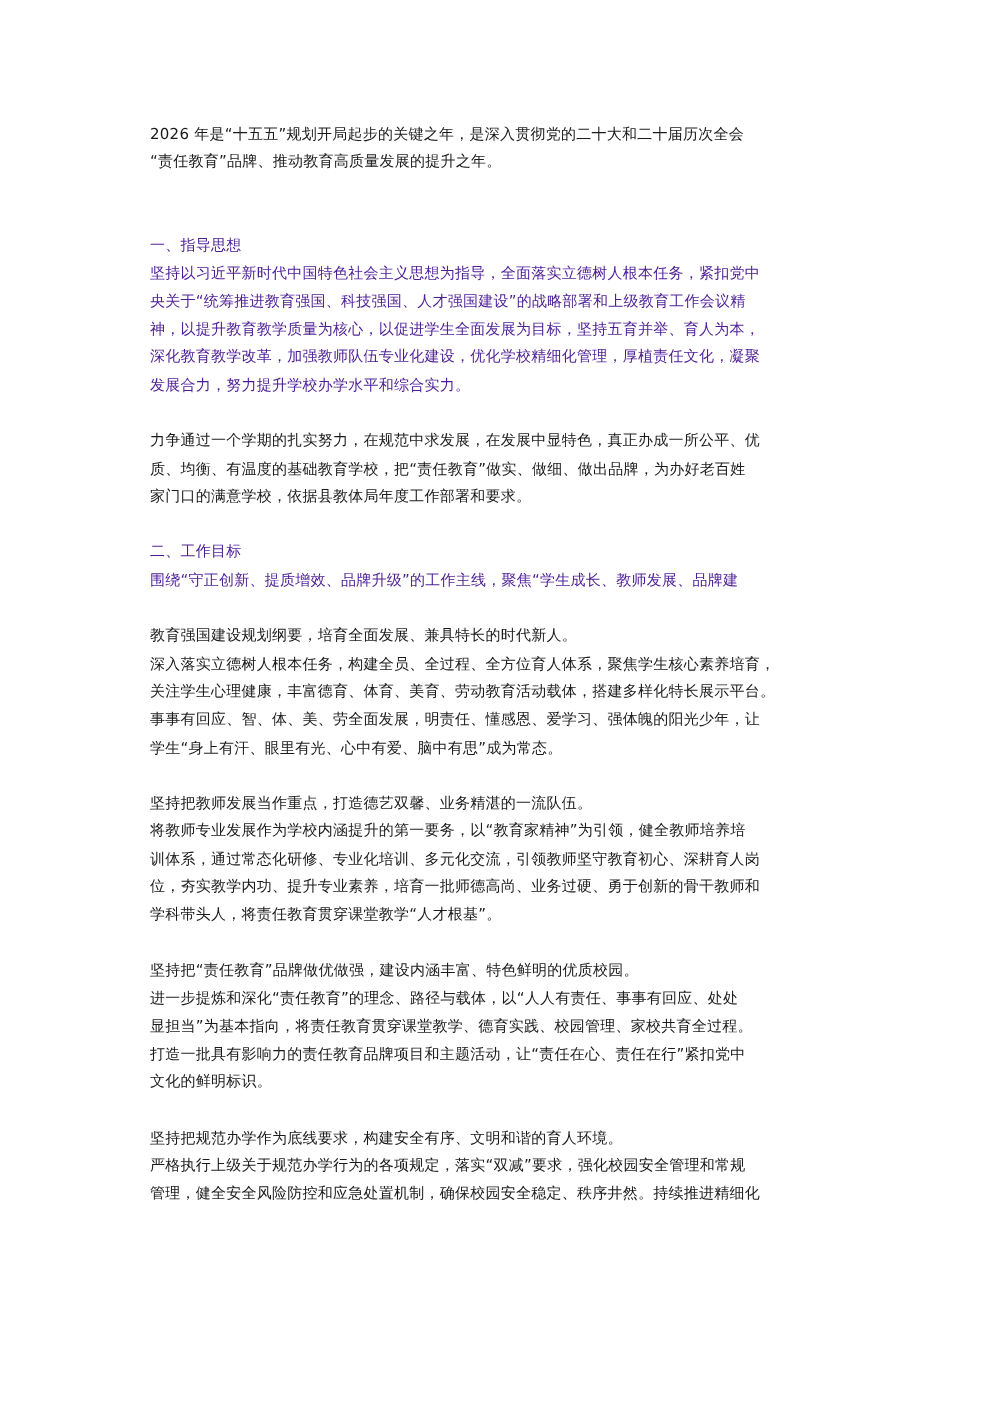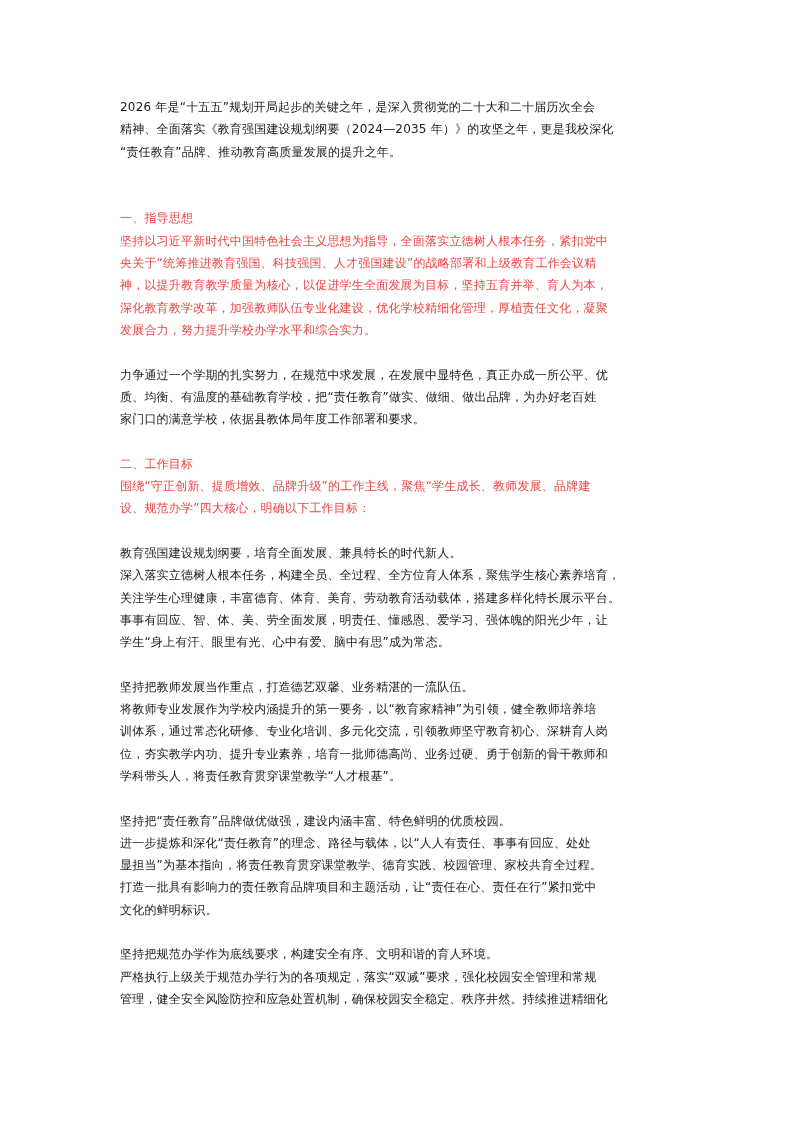--- a/index.html
+++ b/index.html
@@ -26,31 +26,30 @@
       line-height: 22.3px;
       font-size: 12px;
       white-space: nowrap;
       overflow: hidden;
       letter-spacing: 0.2px;
     }
     .gap {
       height: 22.3px;
     }
     .heading .line {
-      color: #ef4444;
+      color: #4c1d95;
     }
   </style>
 </head>
 <body>
 
 <div class="page">
 
   <div class="para">
     <div class="line">2026 年是“十五五”规划开局起步的关键之年，是深入贯彻党的二十大和二十届历次全会</div>
-    <div class="line">精神、全面落实《教育强国建设规划纲要（2024—2035 年）》的攻坚之年，更是我校深化</div>
     <div class="line">“责任教育”品牌、推动教育高质量发展的提升之年。</div>
   </div>
   <div class="gap"></div>
 
   <div class="gap"></div>
 
   <div class="para heading">
     <div class="line">一、指导思想</div>
     <div class="line">坚持以习近平新时代中国特色社会主义思想为指导，全面落实立德树人根本任务，紧扣党中</div>
     <div class="line">央关于“统筹推进教育强国、科技强国、人才强国建设”的战略部署和上级教育工作会议精</div>
@@ -63,21 +62,20 @@
   <div class="para">
     <div class="line">力争通过一个学期的扎实努力，在规范中求发展，在发展中显特色，真正办成一所公平、优</div>
     <div class="line">质、均衡、有温度的基础教育学校，把“责任教育”做实、做细、做出品牌，为办好老百姓</div>
     <div class="line">家门口的满意学校，依据县教体局年度工作部署和要求。</div>
   </div>
   <div class="gap"></div>
 
   <div class="para heading">
     <div class="line">二、工作目标</div>
     <div class="line">围绕“守正创新、提质增效、品牌升级”的工作主线，聚焦“学生成长、教师发展、品牌建</div>
-    <div class="line">设、规范办学”四大核心，明确以下工作目标：</div>
   </div>
   <div class="gap"></div>
 
   <div class="para">
     <div class="line">教育强国建设规划纲要，培育全面发展、兼具特长的时代新人。</div>
     <div class="line">深入落实立德树人根本任务，构建全员、全过程、全方位育人体系，聚焦学生核心素养培育，</div>
     <div class="line">关注学生心理健康，丰富德育、体育、美育、劳动教育活动载体，搭建多样化特长展示平台。</div>
     <div class="line">事事有回应、智、体、美、劳全面发展，明责任、懂感恩、爱学习、强体魄的阳光少年，让</div>
     <div class="line">学生“身上有汗、眼里有光、心中有爱、脑中有思”成为常态。</div>
   </div>

